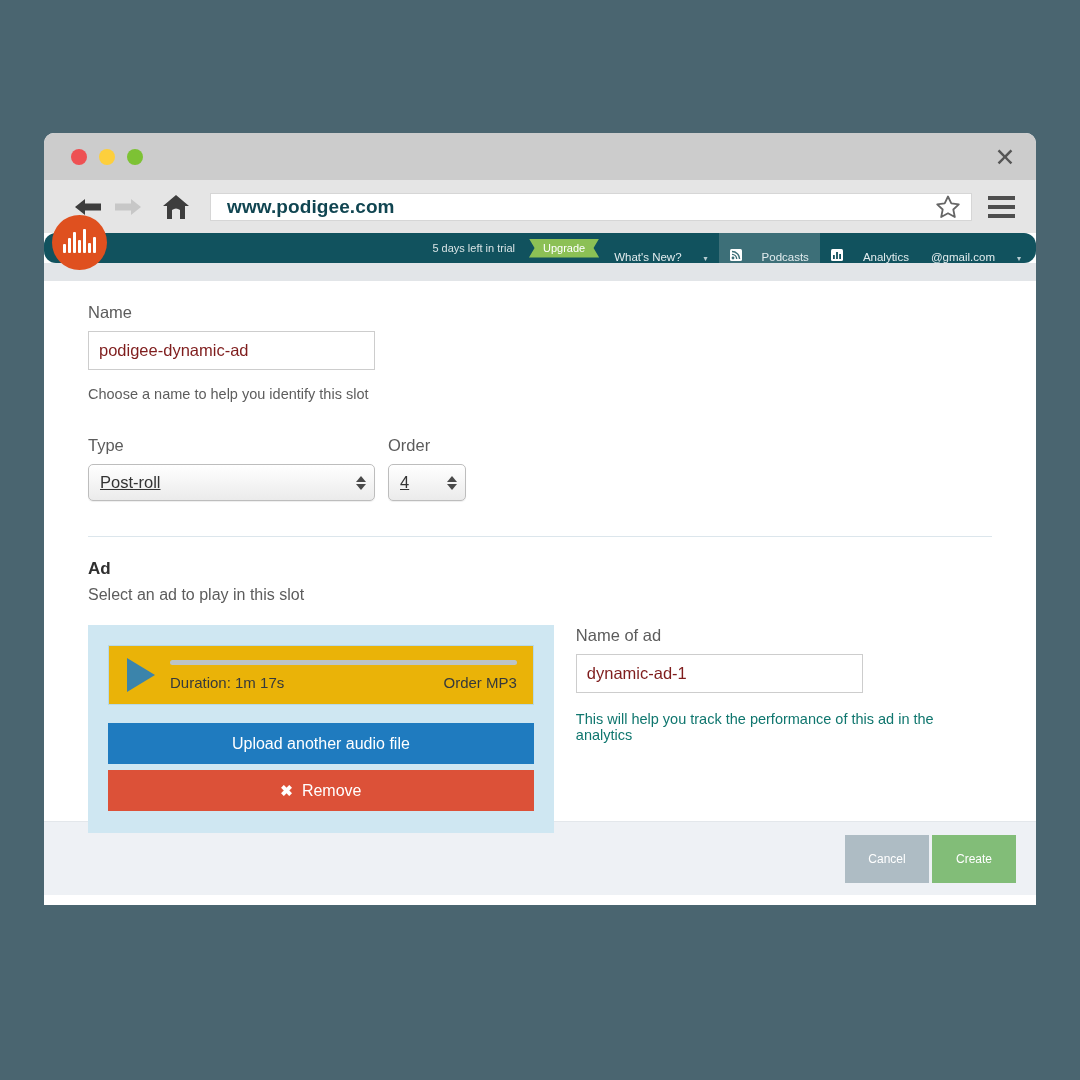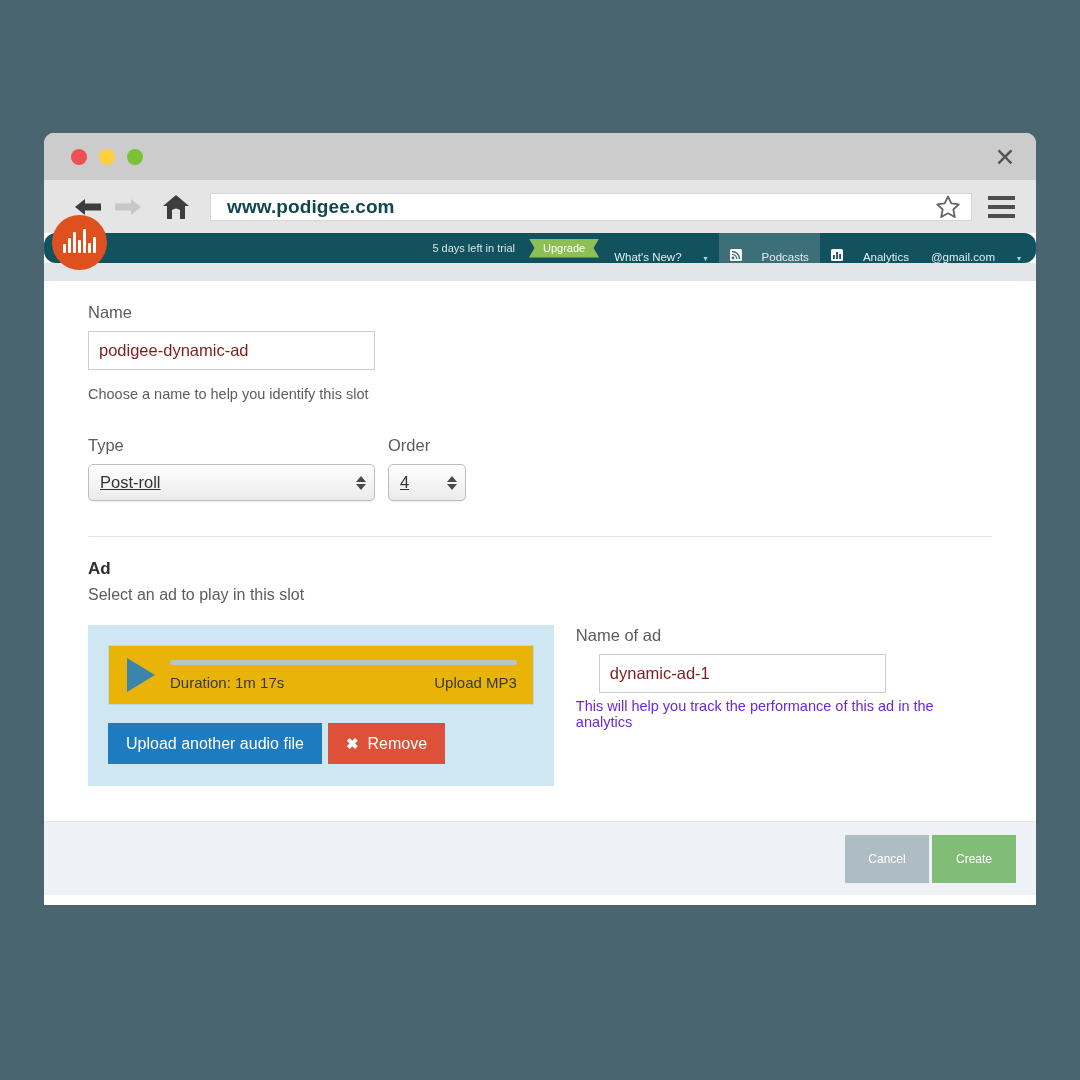--- a/index.html
+++ b/index.html
@@ -200,35 +200,35 @@
   }
   .player-body { flex: 1 1 auto; margin-left: 15px; }
   .track {
     height: 5px; background: #bcc4c7; border-radius: 3px;
     margin-bottom: 9px;
   }
   .player-meta {
     display: flex; justify-content: space-between;
     font-size: 15px; color: #35393c;
   }
-  .btn-row { display: flex; gap: 6px; margin-top: 18px; }
+  .btn-row { display: flex; gap: 6px; margin-top: 18px; flex-direction: column; }
   .btn {
     height: 41px;
     display: flex; align-items: center; justify-content: center;
     gap: 9px;
     color: #fff; font-size: 16px;
     padding: 0 18px;
   }
   .btn.upload { background: #1f7bbf; }
   .btn.remove { background: #dc5138; }
   .x-mark { font-size: 15px; font-weight: bold; }
 
   .ad-right { flex: 1 1 auto; padding-top: 1px; }
-  .ad-right .txtinput { width: 287px; margin-left: 23px; }
-  .ad-note { font-size: 14.5px; color: #6d28d9; margin-top: 5px; }
+  .ad-right .txtinput { width: 287px; }
+  .ad-note { font-size: 14.5px; color: #0f766e; margin-top: 18px; }
 
   
   .footer {
     height: 74px;
     background: #eef1f5;
     border-top: 1px solid #e3e7eb;
     display: flex; align-items: center; justify-content: flex-end;
     padding-right: 20px;
     gap: 3px;
   }
@@ -386,21 +386,21 @@
 
         <div class="ad-row">
 
           <div class="ad-panel">
             <div class="player">
               <span class="play-tri"></span>
               <div class="player-body">
                 <div class="track"></div>
                 <div class="player-meta">
                   <span>Duration: 1m 17s</span>
-                  <span>Upload MP3</span>
+                  <span>Order MP3</span>
                 </div>
               </div>
             </div>
 
             <div class="btn-row">
               <div class="btn upload">Upload another audio file</div>
               <div class="btn remove">
                 <span class="x-mark">✖</span>
                 <span>Remove</span>
               </div>

